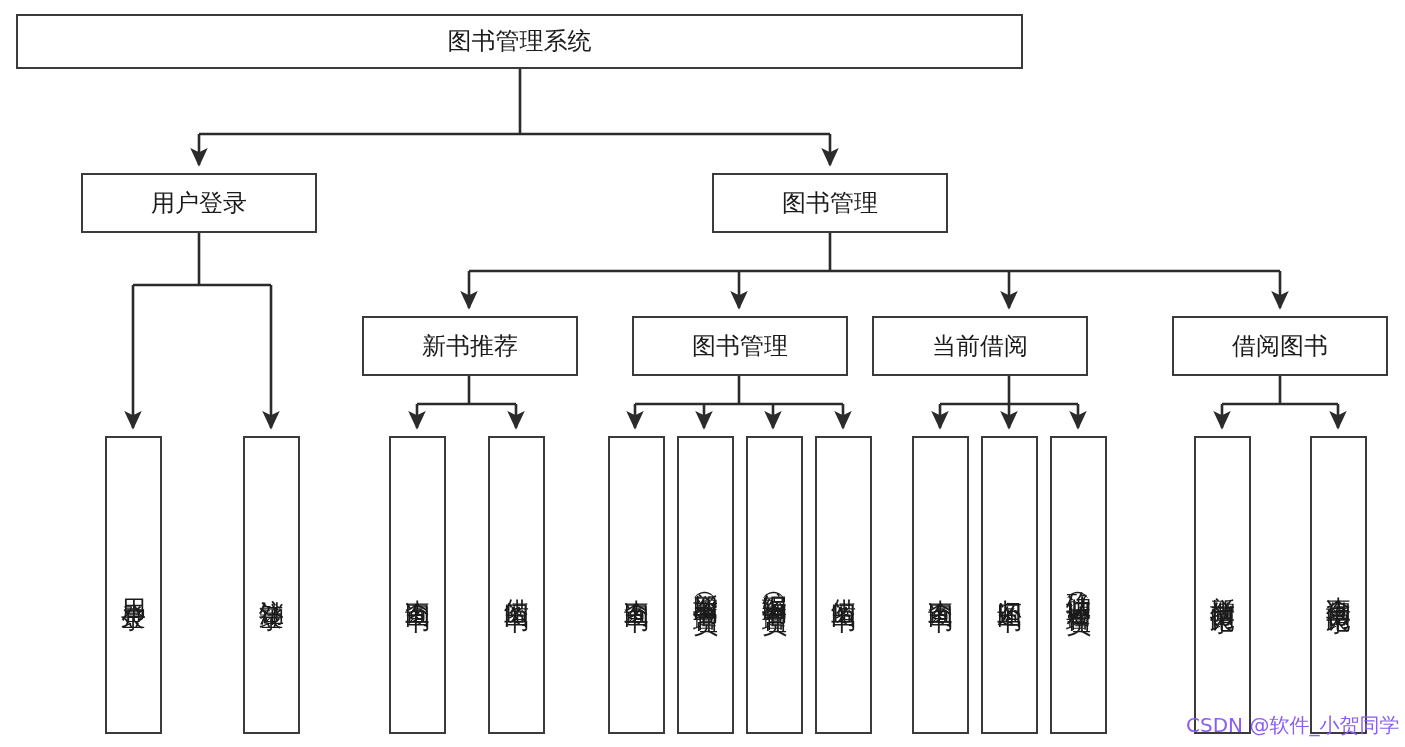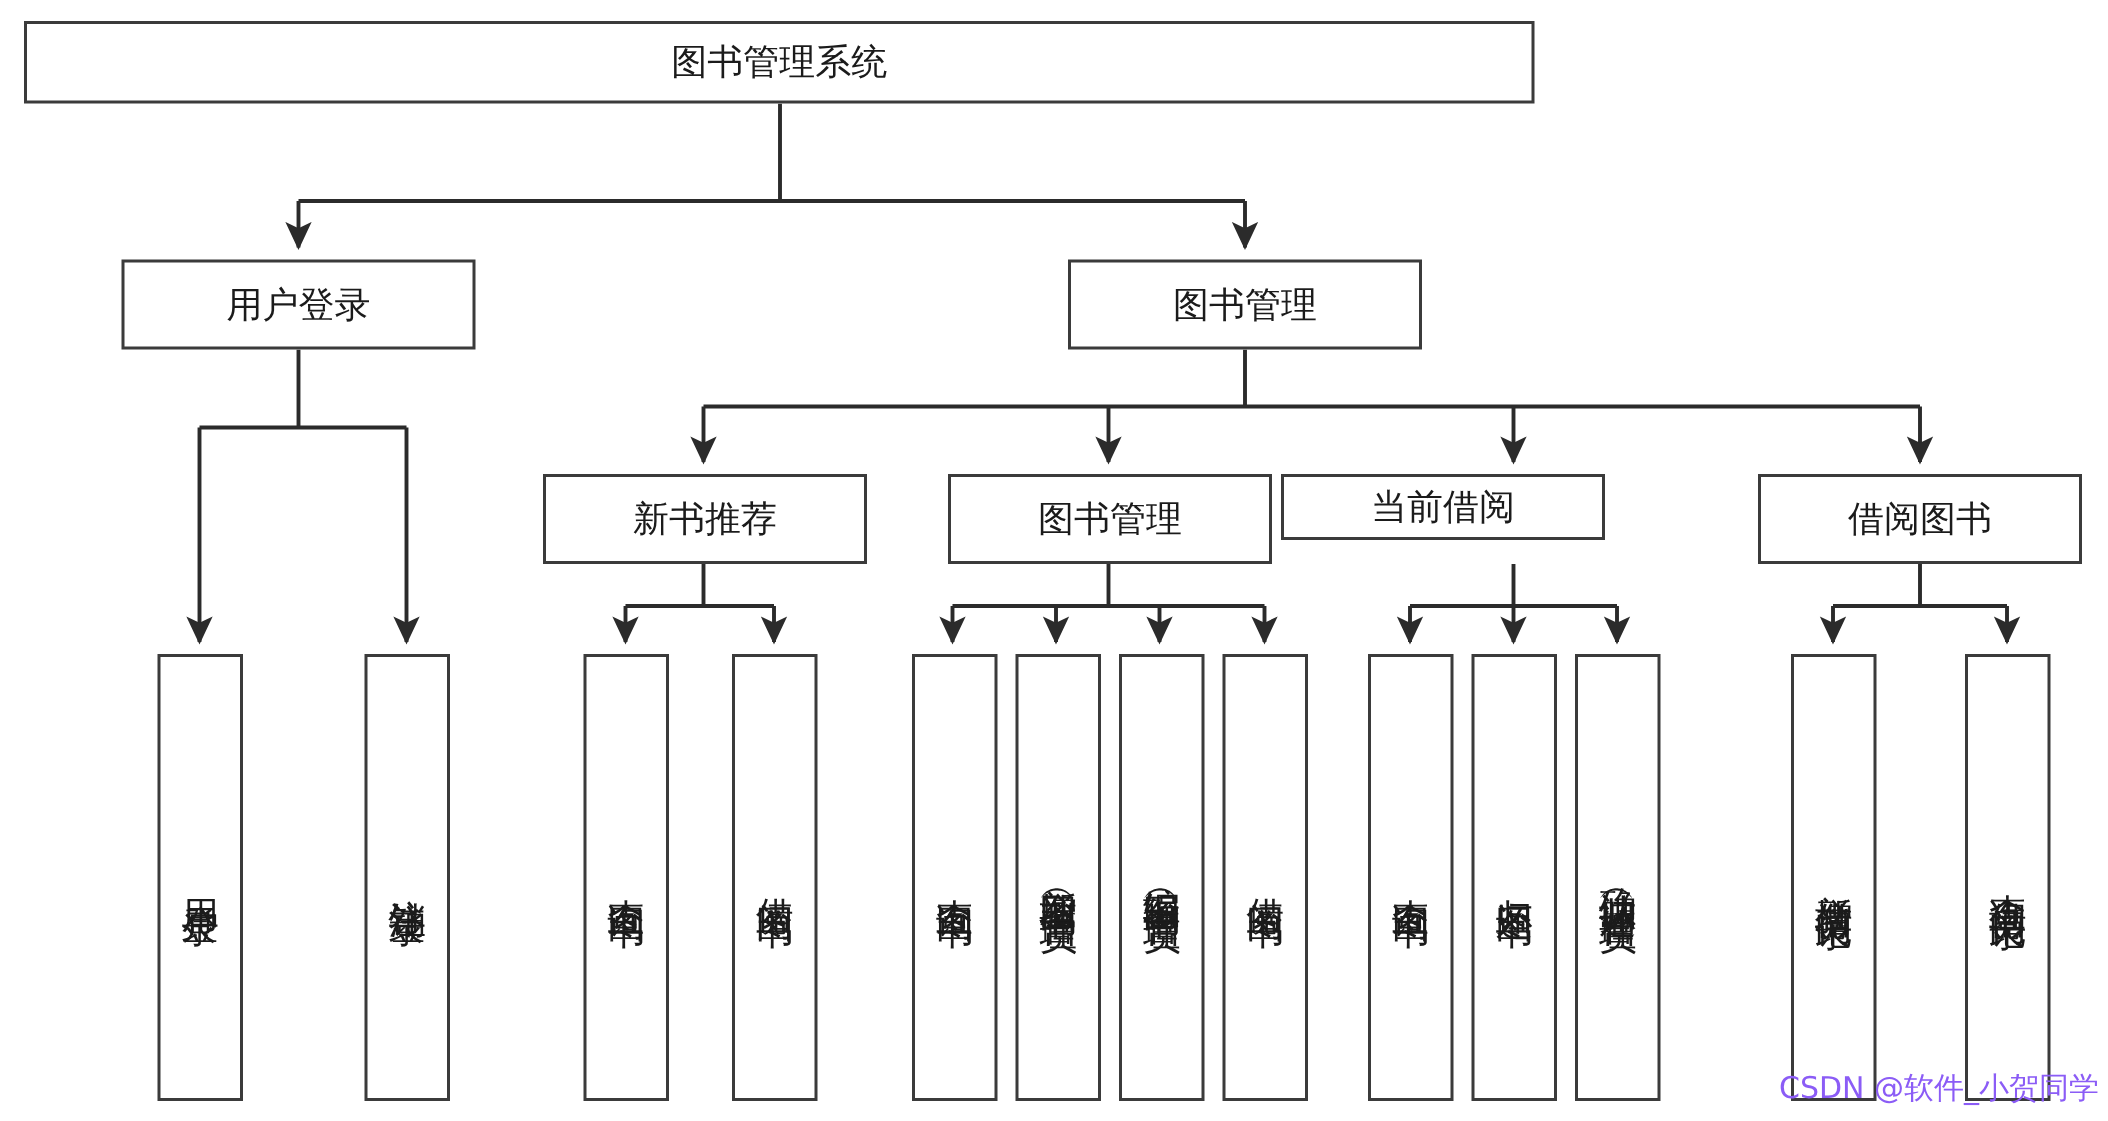--- a/index.html
+++ b/index.html
@@ -134,21 +134,21 @@
   </div>
 
   <div class="node horizontal" style="left:712px; top:173px; width:236px; height:60px;">
     <span class="node-label">图书管理</span>
   </div>
 
   <div class="node horizontal" style="left:632px; top:316px; width:216px; height:60px;">
     <span class="node-label">图书管理</span>
   </div>
 
-  <div class="node horizontal" style="left:854px; top:316px; width:216px; height:44px;">
+  <div class="node horizontal" style="left:872px; top:316px; width:216px; height:60px;">
     <span class="node-label">当前借阅</span>
   </div>
 
   <div class="node horizontal" style="left:1172px; top:316px; width:216px; height:60px;">
     <span class="node-label">借阅图书</span>
   </div>
 
   <div class="node vertical" style="left:105px; top:436px; width:57px; height:298px;">
     <span class="node-label">用户登录</span>
   </div>

